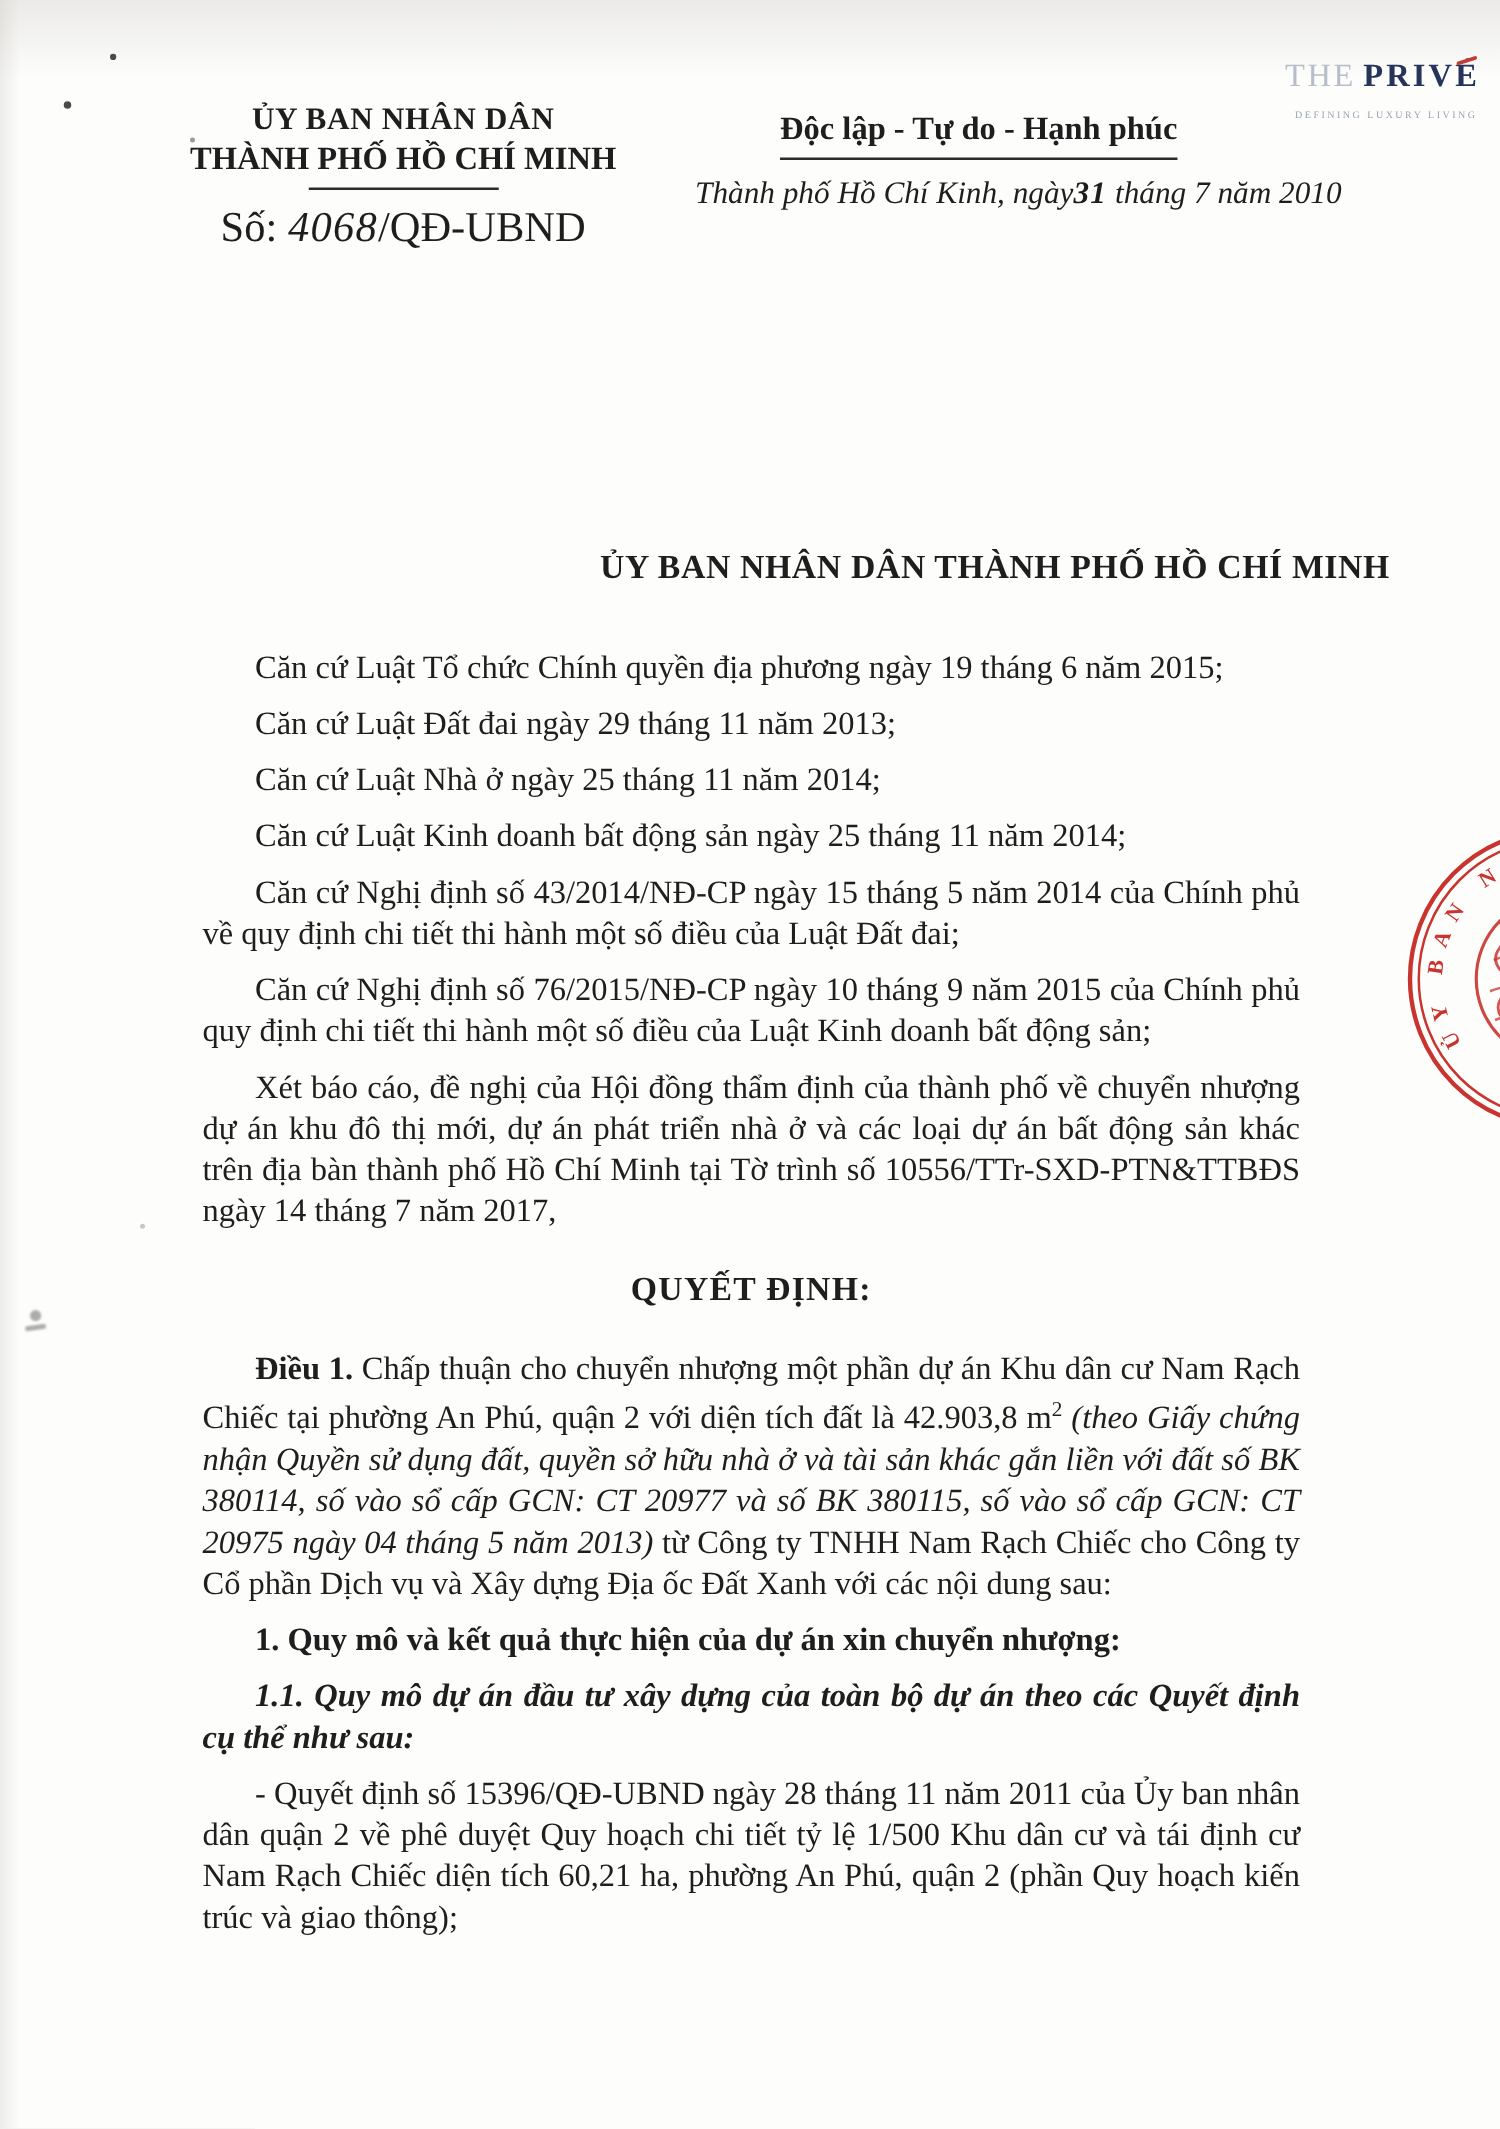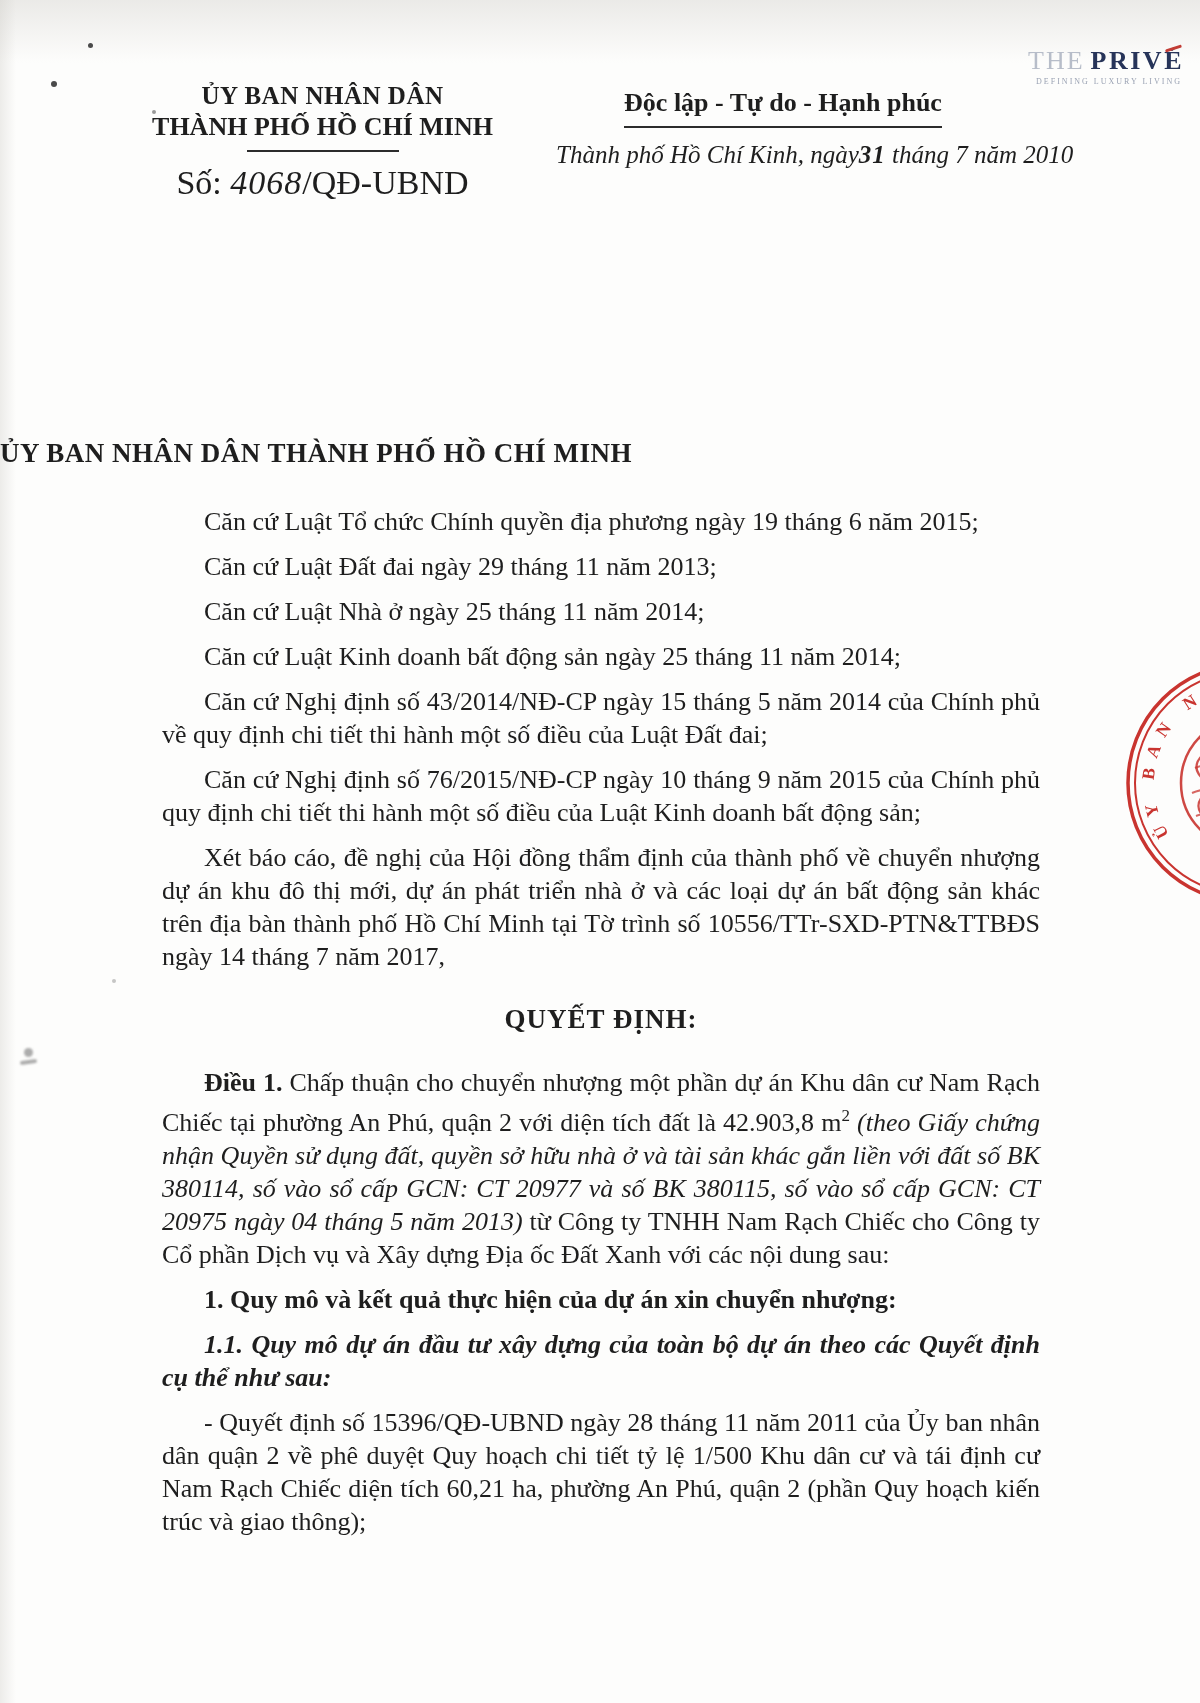--- a/index.html
+++ b/index.html
@@ -28,43 +28,43 @@
   .hdr-right .rule { width:318px; border-top:2px solid #2c2c2c; margin:8px auto 13px; }
   .hdr-right .date { font-size:25px; font-style:italic; white-space:nowrap; text-align:left; padding-left:8px; }
 
   
   .title { position:absolute; top:240px; left:0; width:1200px; text-align:center; }
   .title .h { font-size:29px; font-weight:bold; letter-spacing:1px; }
   .title .s { font-size:26px; font-weight:bold; line-height:33px; }
   .title .s:first-of-type { margin-top:6px; }
   .title .rule { width:128px; border-top:2.5px solid #2c2c2c; margin:12px auto 0; transform:translateX(42px); }
 
-  .issuer { position:absolute; top:438px; left:0; width:1112px; text-align:left;
+  .issuer { position:absolute; top:438px; left:0; width:1112px; text-align:right;
     font-size:27px; font-weight:bold; letter-spacing:.5px; }
 
   
   .body { position:absolute; top:505px; left:162px; width:878px;
     font-size:26px; line-height:33px; text-align:justify; }
-  .body p { margin:0 0 12px; text-indent:42px; }
+  .body p { margin:12px 0 12px; text-indent:42px; }
   .decision-heading { text-align:center; text-indent:0 !important; font-weight:bold;
     font-size:27px; letter-spacing:1px; margin:30px 0 30px !important; }
   .bold { font-weight:bold; }
   .ital { font-style:italic; }
   .sec-h { font-weight:bold; margin-top:6px !important; }
   .sec-sh { font-weight:bold; font-style:italic; margin-top:4px !important; }
   sup { font-size:17px; }
 
   
   .logo { position:absolute; top:46px; right:16px; width:220px; text-align:right; }
   .logo .row { white-space:nowrap; position:relative; display:inline-block; }
   .logo .the { font-size:26px; color:#b7bdc9; letter-spacing:2px; font-weight:400; }
   .logo .prive { font-size:26px; color:#273459; letter-spacing:2.5px; font-weight:600; margin-left:6px; }
   .logo .accent { position:absolute; top:1px; right:2px; width:17px; height:3.2px;
     background:#c23c35; transform:rotate(-18deg); border-radius:2px; }
-  .logo .tag { font-size:8px; letter-spacing:2px; color:#9aa2b3; margin-top:1px; padding-right:2px; }
+  .logo .tag { font-size:8px; letter-spacing:2px; color:#9aa2b3; margin-top:11px; padding-right:2px; }
 
   
   .seal { position:absolute; top:638px; left:1050px; width:150px; height:290px; }
 
   
   .dot { position:absolute; border-radius:50%; background:#4a4a4a; filter:blur(.4px); }
   .smudge { position:absolute; background:#8b8b8b; filter:blur(1px); opacity:.7; }
 </style>
 </head>
 <body>

